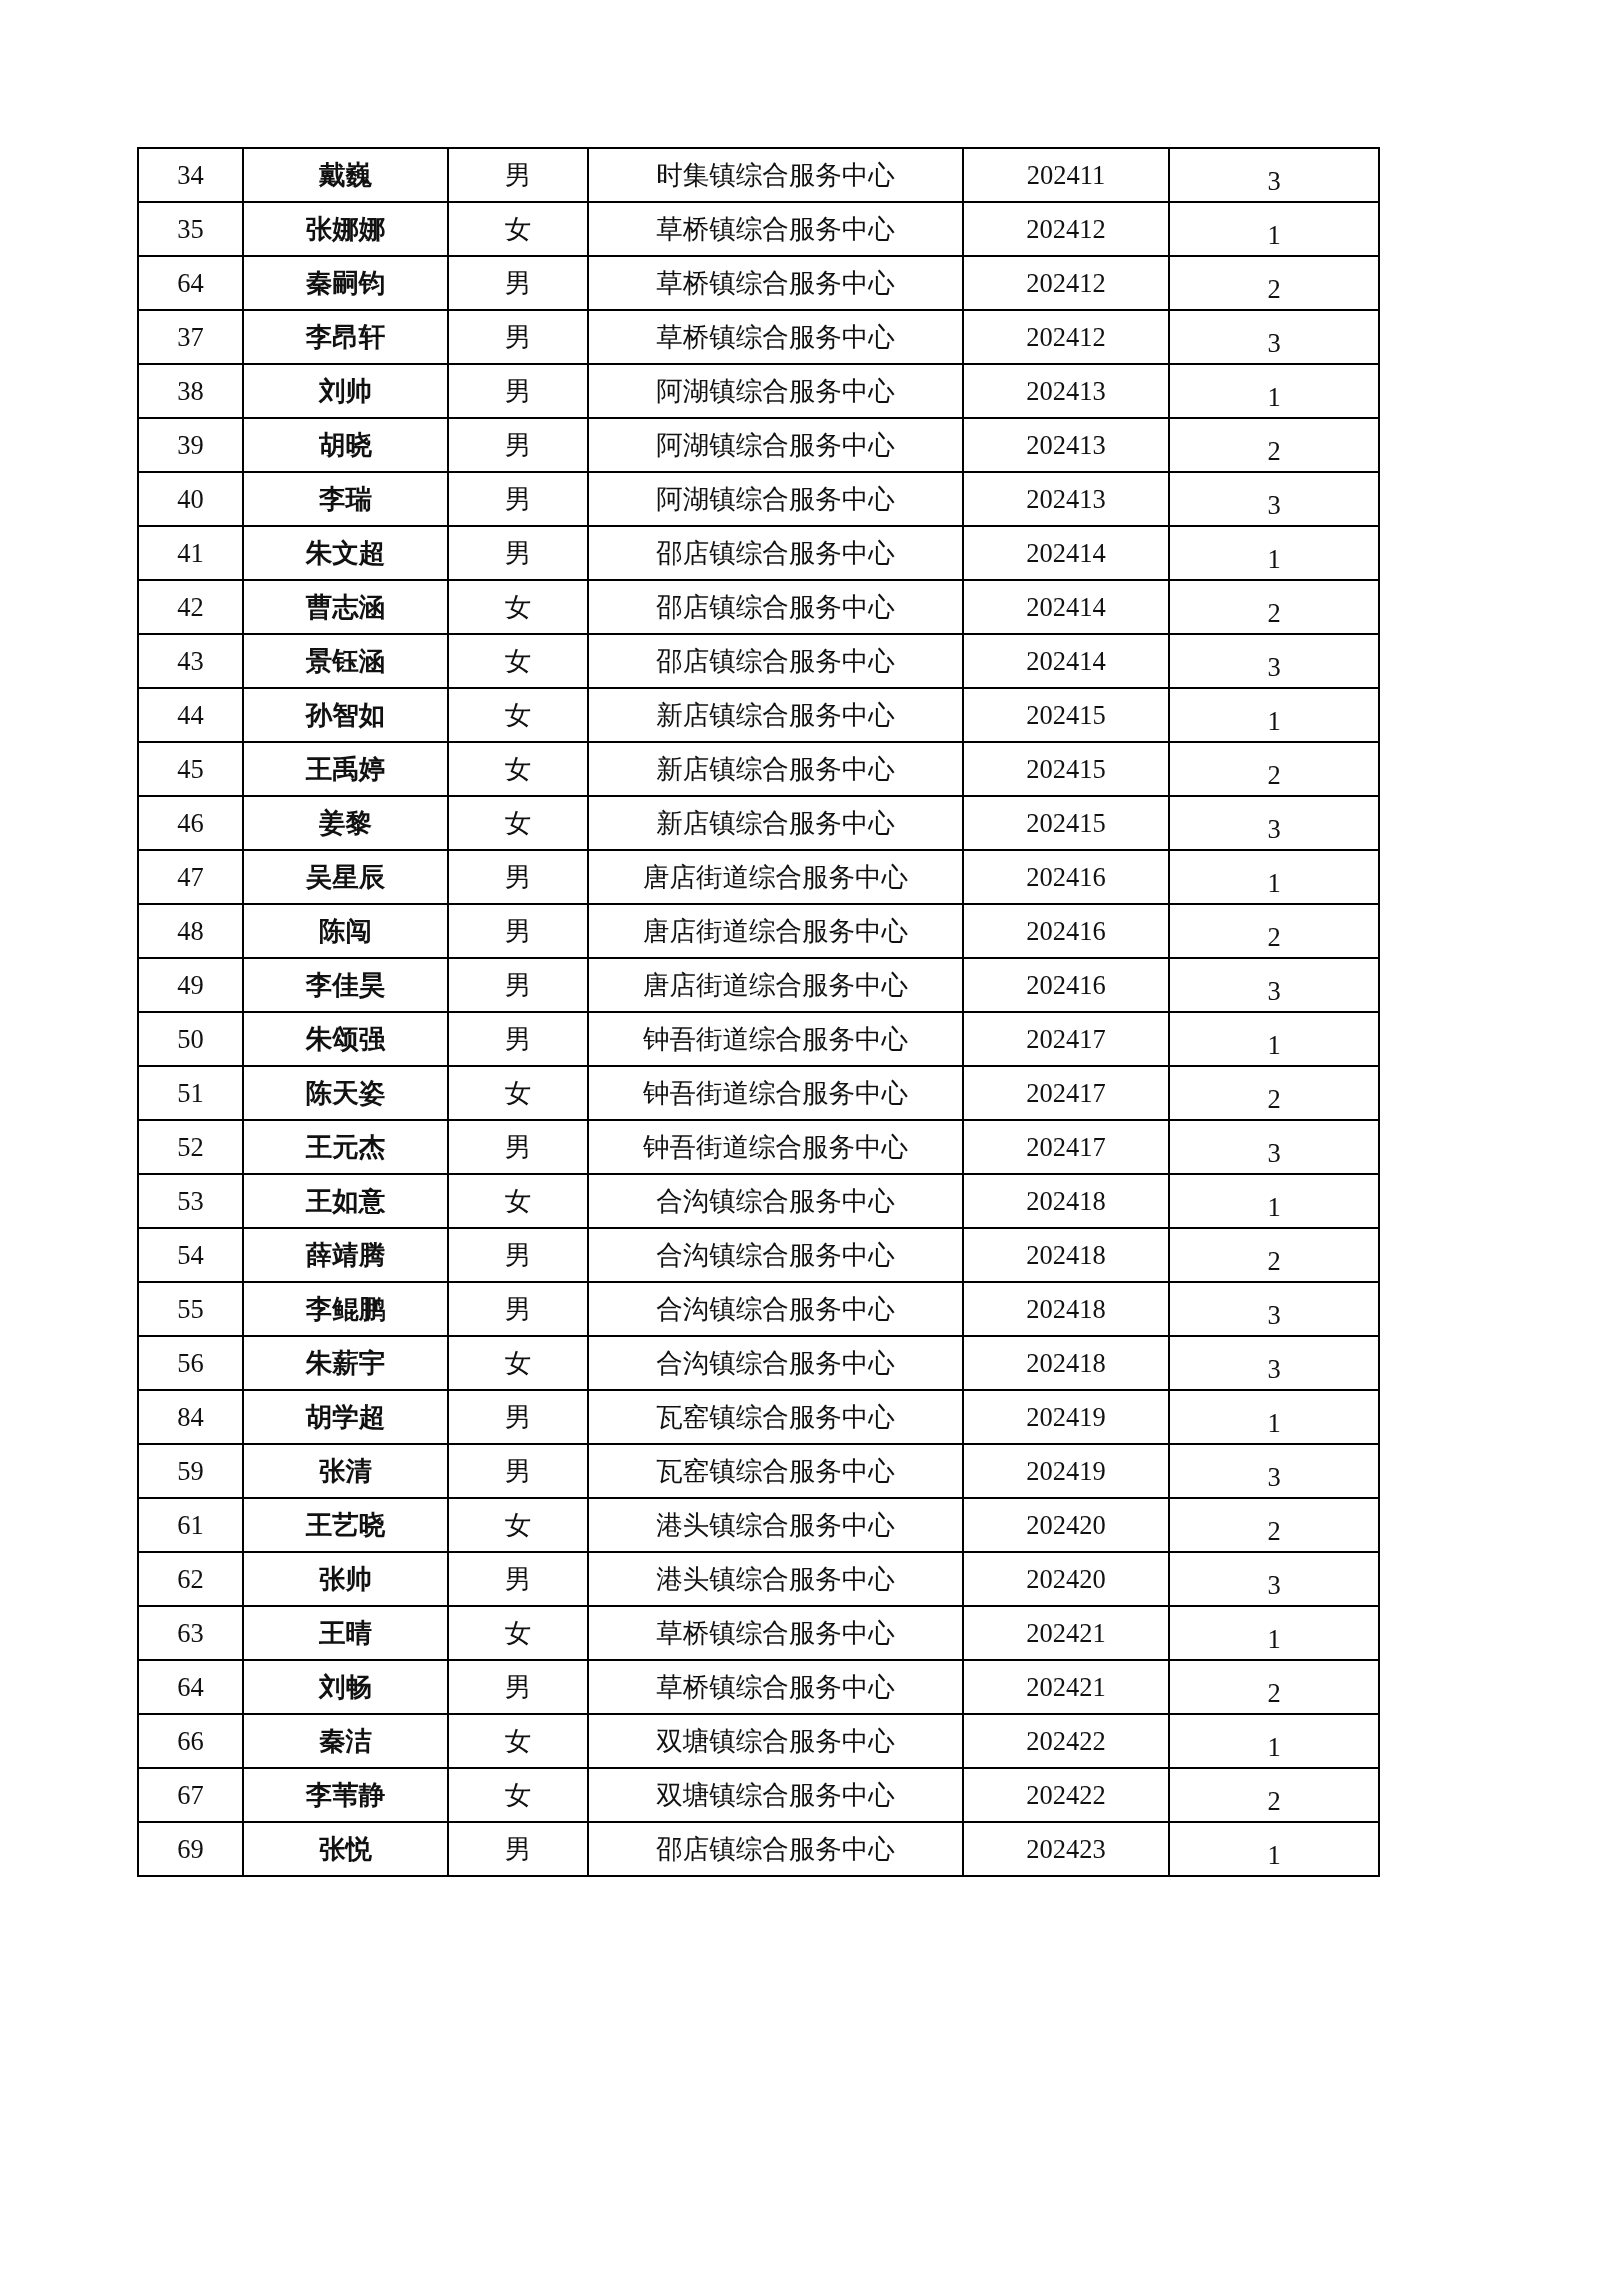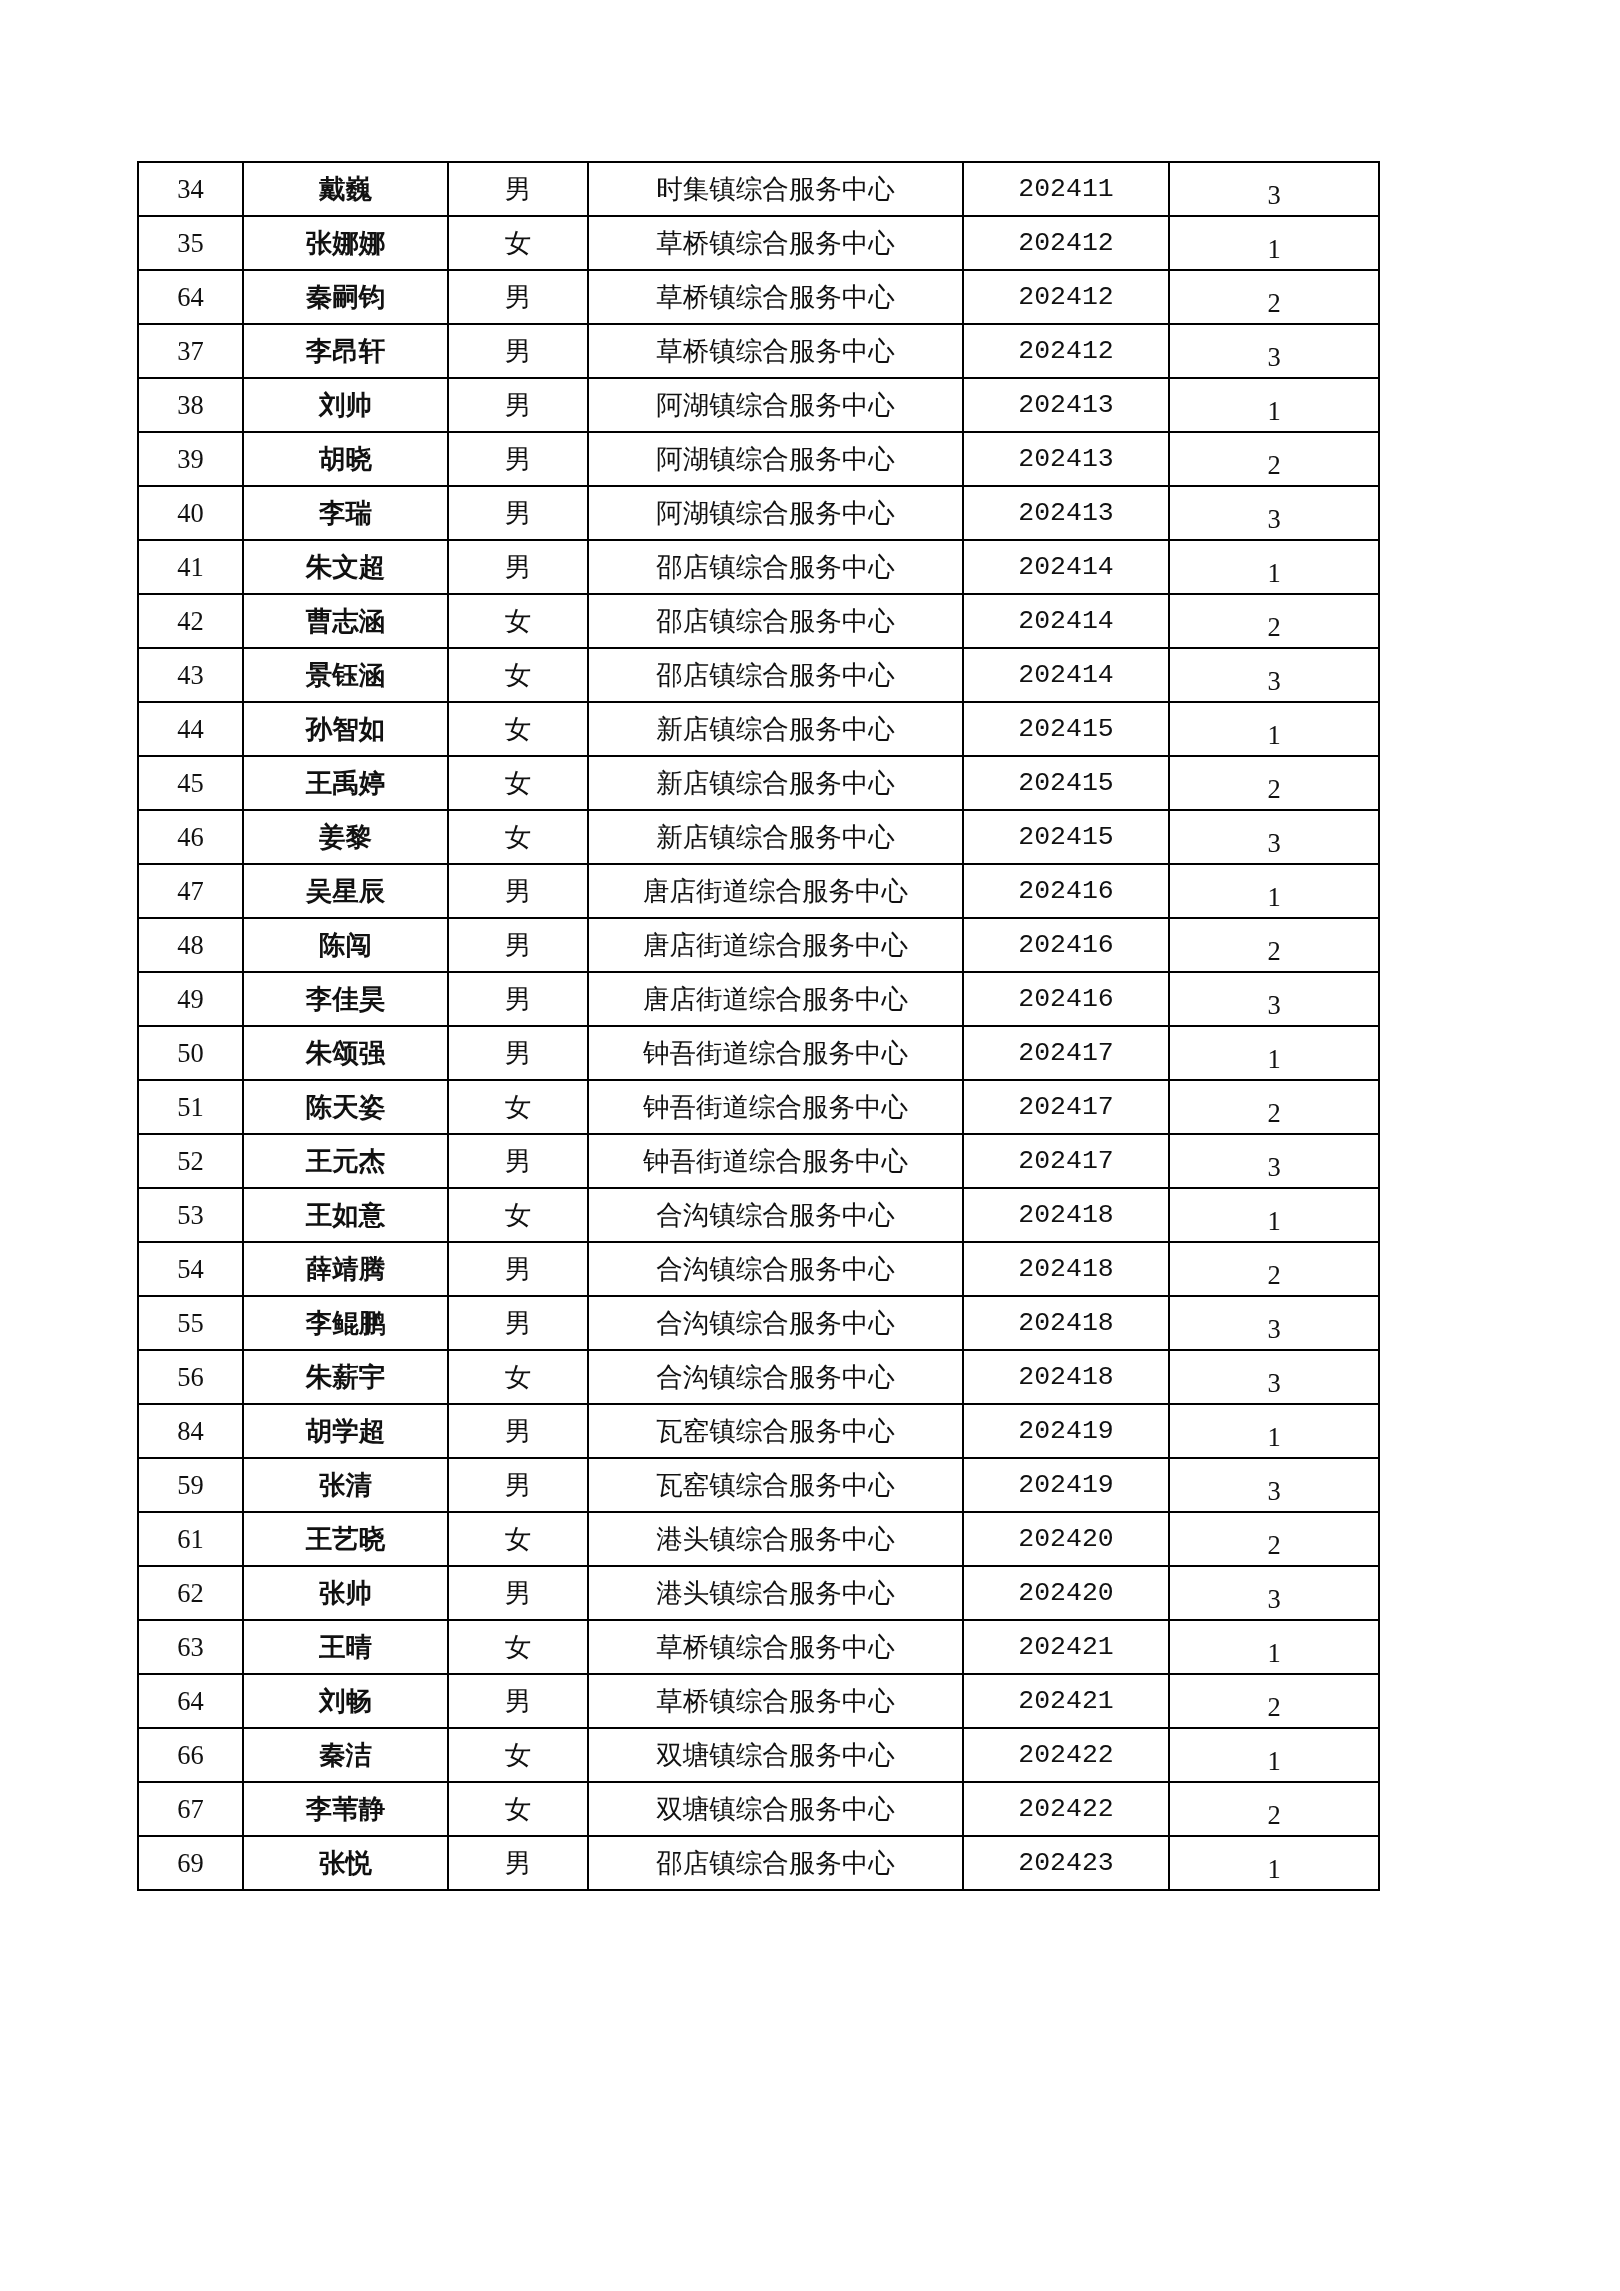--- a/index.html
+++ b/index.html
@@ -1,41 +1,41 @@
 <!DOCTYPE html>
 <html><head>
 <meta charset="utf-8">
 <style>
   html, body { margin: 0; padding: 0; background: #ffffff; }
   body { width: 1620px; height: 2292px; position: relative; overflow: hidden; }
   .page { position: absolute; left: 0; top: 0; width: 1620px; height: 2292px; background: #fff; }
   table.roster {
     position: absolute;
     left: 137px;
-    top: 161px;
+    top: 147px;
     border-collapse: collapse;
     table-layout: fixed;
     border: 2.9px solid #000;
     font-family: "DejaVu Serif", "Liberation Serif", serif;
     color: #111;
   }
   table.roster td {
     border: 2.5px solid #000;
     height: 52px;
     padding: 0;
     text-align: center;
     vertical-align: middle;
     font-size: 26.5px;
     line-height: 1;
   }
   td.c-no { width: 103px; font-family: "Liberation Serif", serif; font-size: 26.5px; }
   td.c-name { width: 203px; font-weight: bold; }
   td.c-sex { width: 138px; }
   td.c-unit { width: 373px; }
-  td.c-code { width: 204px; font-family: Liberation Mono, monospace; }
+  td.c-code { width: 204px; font-family: Liberation Serif, serif; }
   td.c-rank { width: 208px; font-family: "Liberation Serif", serif; font-size: 29px; }
   td.c-rank span { display: inline-block; transform: translateY(5.9px); }
 </style>
 </head>
 <body>
 
 <div class="page">
   <table class="roster">
     <tbody id="roster-body">
         <tr>

